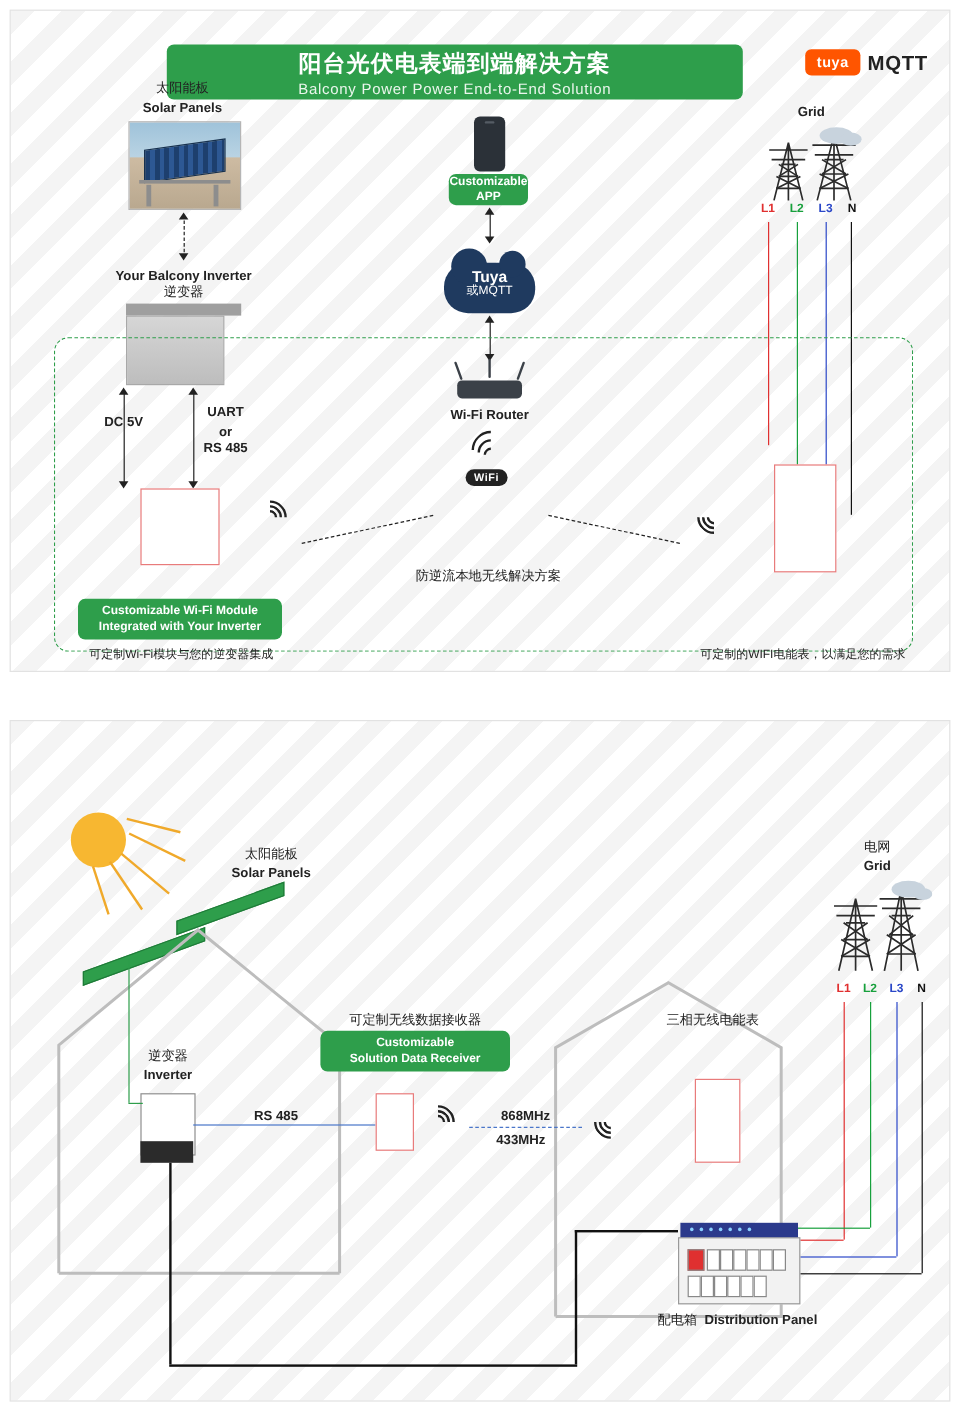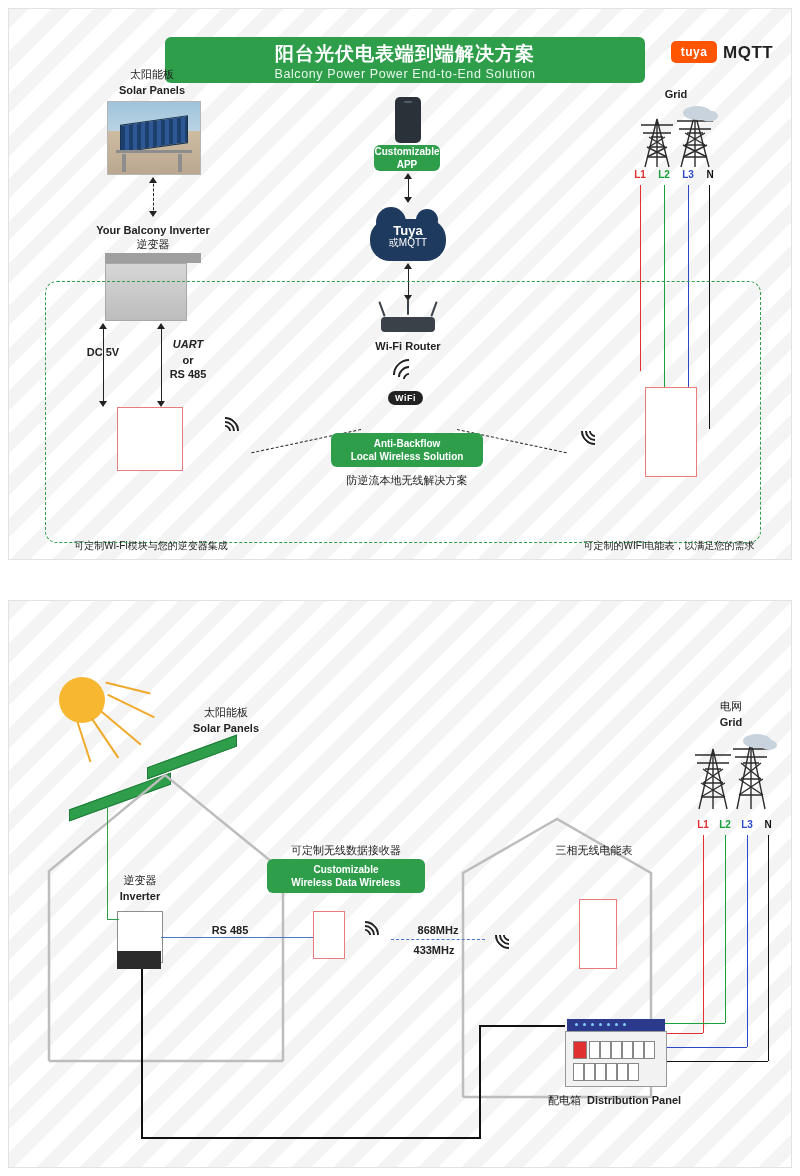--- a/index.html
+++ b/index.html
@@ -324,21 +324,21 @@
   .breaker.red { background: #e03030; }
   .wire { position: absolute; }
 </style>
 </head>
 <body>
 
 <div id="page">
 
   <div class="panel" id="panel1">
 
-    <div class="banner" style="left:156px; top:28px; width:480px; height:46px;">
+    <div class="banner" style="left:130px; top:28px; width:480px; height:46px;">
       <div class="cn">阳台光伏电表端到端解决方案</div>
       <div class="en">Balcony Power Power End-to-End Solution</div>
     </div>
 
     <div class="tuya-logo" style="left:662px; top:32px; width:46px; height:22px;">
       <span>tuya</span>
     </div>
     <div class="mqtt-text" style="left:714px; top:34px;">MQTT</div>
 
     <div class="lbl" style="left:98px; top:58px; width:90px;">太阳能板</div>
@@ -406,21 +406,21 @@
     <div class="phase-lbl c-N" style="left:694px; top:160px;">N</div>
 
     <div class="phase L1" style="left:631px; top:176px; height:186px;"></div>
     <div class="phase L2" style="left:655px; top:176px; height:244px;"></div>
     <div class="phase L3" style="left:679px; top:176px; height:244px;"></div>
     <div class="phase N" style="left:700px; top:176px; height:244px;"></div>
 
     <div class="dashed-box" style="left:36px; top:272px; width:716px; height:262px;"></div>
 
     <div class="lbl b" style="left:64px; top:336px; width:60px;">DC 5V</div>
-    <div class="lbl b" style="left:148px; top:328px; width:62px;font-style:italic;">UART</div>
+    <div class="lbl b" style="left:148px; top:328px; width:62px;">UART</div>
     <div class="lbl b" style="left:148px; top:344px; width:62px;">or</div>
     <div class="lbl b" style="left:148px; top:358px; width:62px;">RS 485</div>
 
     <div class="vline" style="left:94px; top:318px; height:78px;"></div>
     <div class="arrow-up" style="left:90px; top:314px;"></div>
     <div class="arrow-down" style="left:90px; top:392px;"></div>
 
     <div class="vline" style="left:152px; top:318px; height:78px;"></div>
     <div class="arrow-up" style="left:148px; top:314px;"></div>
     <div class="arrow-down" style="left:148px; top:392px;"></div>
@@ -451,26 +451,26 @@
       <i style="left:13px; top:16px; width:8px; height:8px; transform:rotate(-45deg);"></i>
       <i style="left:8px; top:9px; width:18px; height:18px; transform:rotate(-45deg);"></i>
       <i style="left:3px; top:2px; width:28px; height:28px; transform:rotate(-45deg);"></i>
     </div>
 
     <div class="wifi-pill" style="left:379px; top:382px;">WiFi</div>
 
     <div class="hline dash" style="left:240px; top:420px; width:112px; transform:rotate(-12deg); transform-origin:right center;"></div>
     <div class="hline dash" style="left:448px; top:420px; width:112px; transform:rotate(12deg); transform-origin:left center;"></div>
 
-    <div class="gtag" style="left:322px; top:424px; width:152px; height:34px; flex-direction:column;">
-      <span>Anti-Backflow</span>
-      <span>Local Wireless Solution</span>
-    </div>
     <div class="lbl" style="left:322px; top:464px; width:152px;">防逆流本地无线解决方案</div>
 
+    <div class="gtag" style="left:56px; top:490px; width:170px; height:34px; flex-direction:column;">
+      <span>Customizable Wi-Fi Module</span>
+      <span>Integrated with Your Inverter</span>
+    </div>
     <div class="lbl small" style="left:46px; top:530px; width:192px;">可定制Wi-Fi模块与您的逆变器集成</div>
 
     <div class="lbl small" style="left:560px; top:530px; width:200px;">可定制的WIFI电能表，以满足您的需求</div>
   </div>
 
   <div class="panel" id="panel2">
 
 
 
     <div class="sun" style="left:50px; top:76px;"></div>
@@ -512,21 +512,21 @@
     <div class="wire" style="left:132px; top:536px; width:340px; height:0; border-top:2px solid #111;"></div>
     <div class="wire" style="left:470px; top:424px; width:0; height:112px; border-left:2px solid #111;"></div>
     <div class="wire" style="left:470px; top:424px; width:86px; height:0; border-top:2px solid #111;"></div>
 
     <div class="lbl b" style="left:186px; top:322px; width:70px;">RS 485</div>
     <div class="hline" style="left:152px; top:336px; width:152px; border-top-color:#4a76c9;"></div>
 
     <div class="lbl" style="left:252px; top:242px; width:170px;">可定制无线数据接收器</div>
     <div class="gtag" style="left:258px; top:258px; width:158px; height:34px; flex-direction:column;">
       <span>Customizable</span>
-      <span>Wireless Data Wireless</span>
+      <span>Solution Data Receiver</span>
     </div>
 
     <div class="redbox" style="left:304px; top:310px; width:32px; height:48px;"></div>
 
     <div class="wifi-ico" style="left:348px; top:320px; width:28px; height:34px;">
       <i style="left:2px; top:8px; width:8px; height:8px; transform:rotate(45deg);"></i>
       <i style="left:-2px; top:4px; width:16px; height:16px; transform:rotate(45deg);"></i>
       <i style="left:-6px; top:0px; width:24px; height:24px; transform:rotate(45deg);"></i>
     </div>
 

